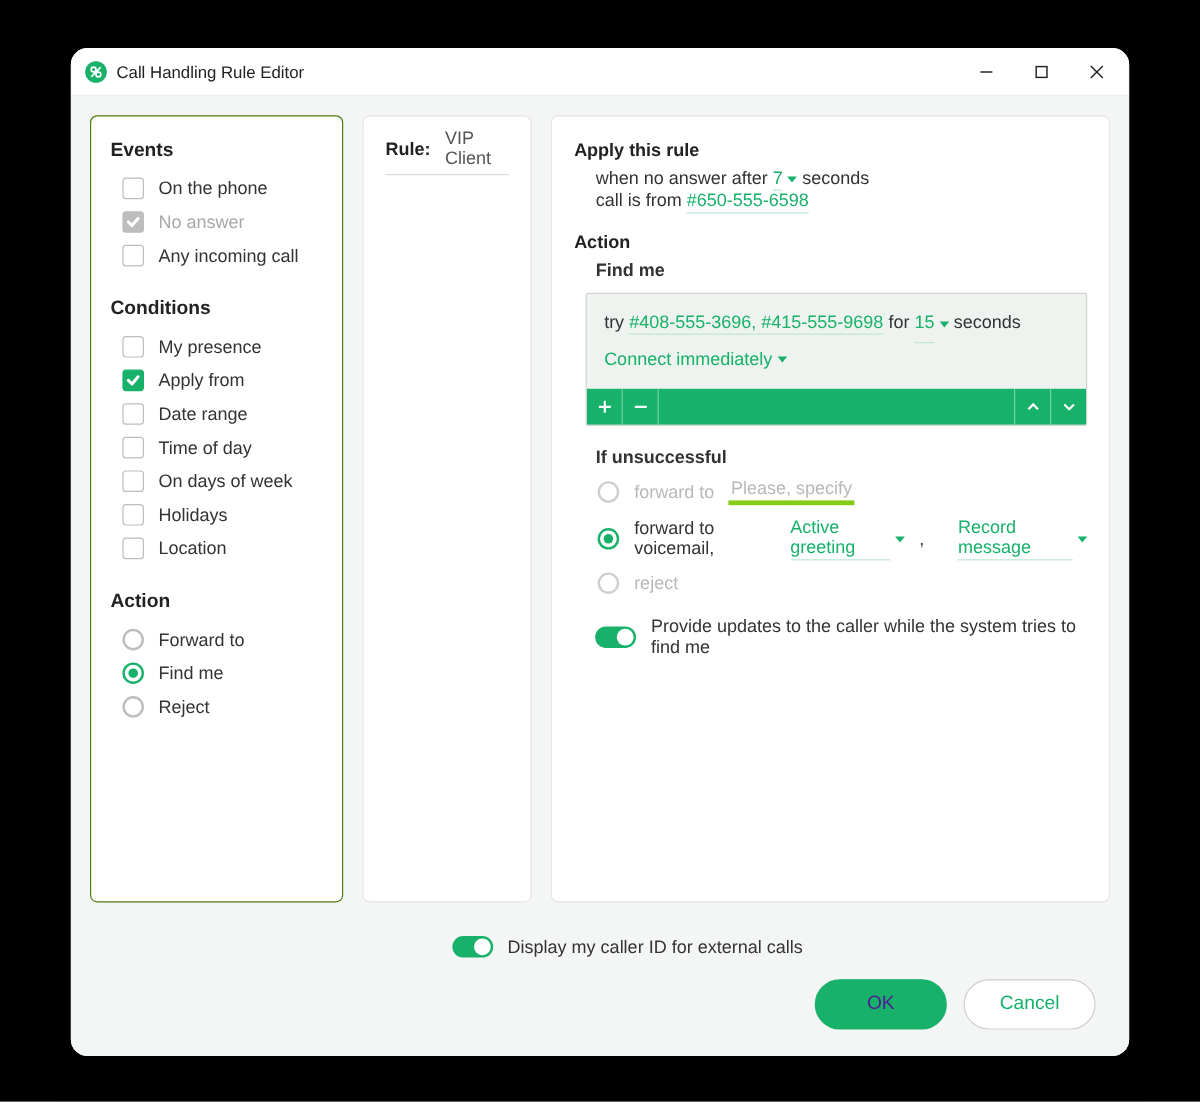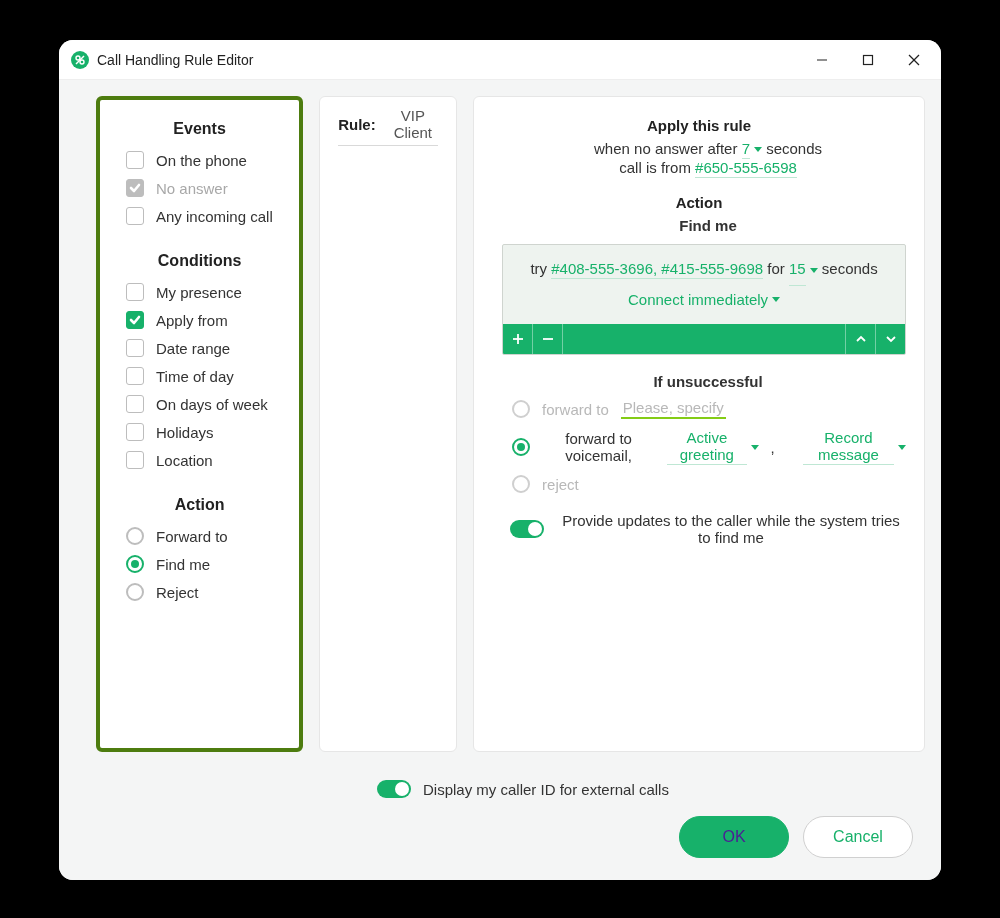--- a/index.html
+++ b/index.html
@@ -14,21 +14,20 @@
   }
   .window {
     position:absolute;
     left:59px; top:40px;
     width:882px; height:840px;
     background:#f4f5f5;
     border-radius:14px;
     box-shadow:0 8px 30px rgba(0,0,0,.5);
     display:flex; flex-direction:column;
     overflow:hidden;
-    text-align:center;
   }
   .titlebar {
     height:40px;
     display:flex; align-items:center;
     padding:0 4px 0 12px;
     background:#fff;
     border-bottom:1px solid #eee;
   }
   .app-icon {
     width:18px; height:18px;
@@ -51,24 +50,23 @@
     flex:1 1 auto;
     display:flex;
     padding:16px;
     gap:16px;
     background:#f4f5f5;
   }
 
   .sidebar {
     width:230px;
     background:#fff;
-    border:4px solid #4d7c0f;
+    border:1px solid #4d7c0f;
     border-radius:6px;
     padding:14px 16px;
-    margin-left:21px;
   }
   .section-title { font-weight:700; color:#222; margin:6px 0 8px; font-size:16px; }
   .section-title.mt { margin-top:22px; }
 
   .chk-row, .rad-row {
     display:flex; align-items:center;
     gap:12px;
     padding:5px 0 5px 10px;
     font-size:15px;
     color:#333;
@@ -143,21 +141,21 @@
     display:flex; align-items:center; justify-content:center;
     border-right:1px solid rgba(255,255,255,.4);
     color:#fff; font-size:18px; font-weight:300;
   }
   .bar-spacer { flex:1; }
   .bar-btn.right { border-right:none; border-left:1px solid rgba(255,255,255,.4); }
 
   .unsuc { margin-top:18px; }
   .unsuc .opt { display:flex; align-items:center; gap:12px; padding:5px 0 5px 10px; }
   .placeholder {
-    color:#b8b8b8; border-bottom:2px solid #84cc16; padding:0 2px 1px;
+    color:#b8b8b8; border-bottom:4px solid #84cc16; padding:0 2px 1px;
   }
 
   .toggle-row { display:flex; align-items:center; gap:12px; margin-top:14px; padding-left:8px; }
   .toggle {
     width:34px; height:18px; border-radius:9px; background:#17b16a; position:relative; flex:none;
   }
   .toggle .knob {
     position:absolute; right:2px; top:2px; width:14px; height:14px;
     border-radius:50%; background:#fff;
   }

